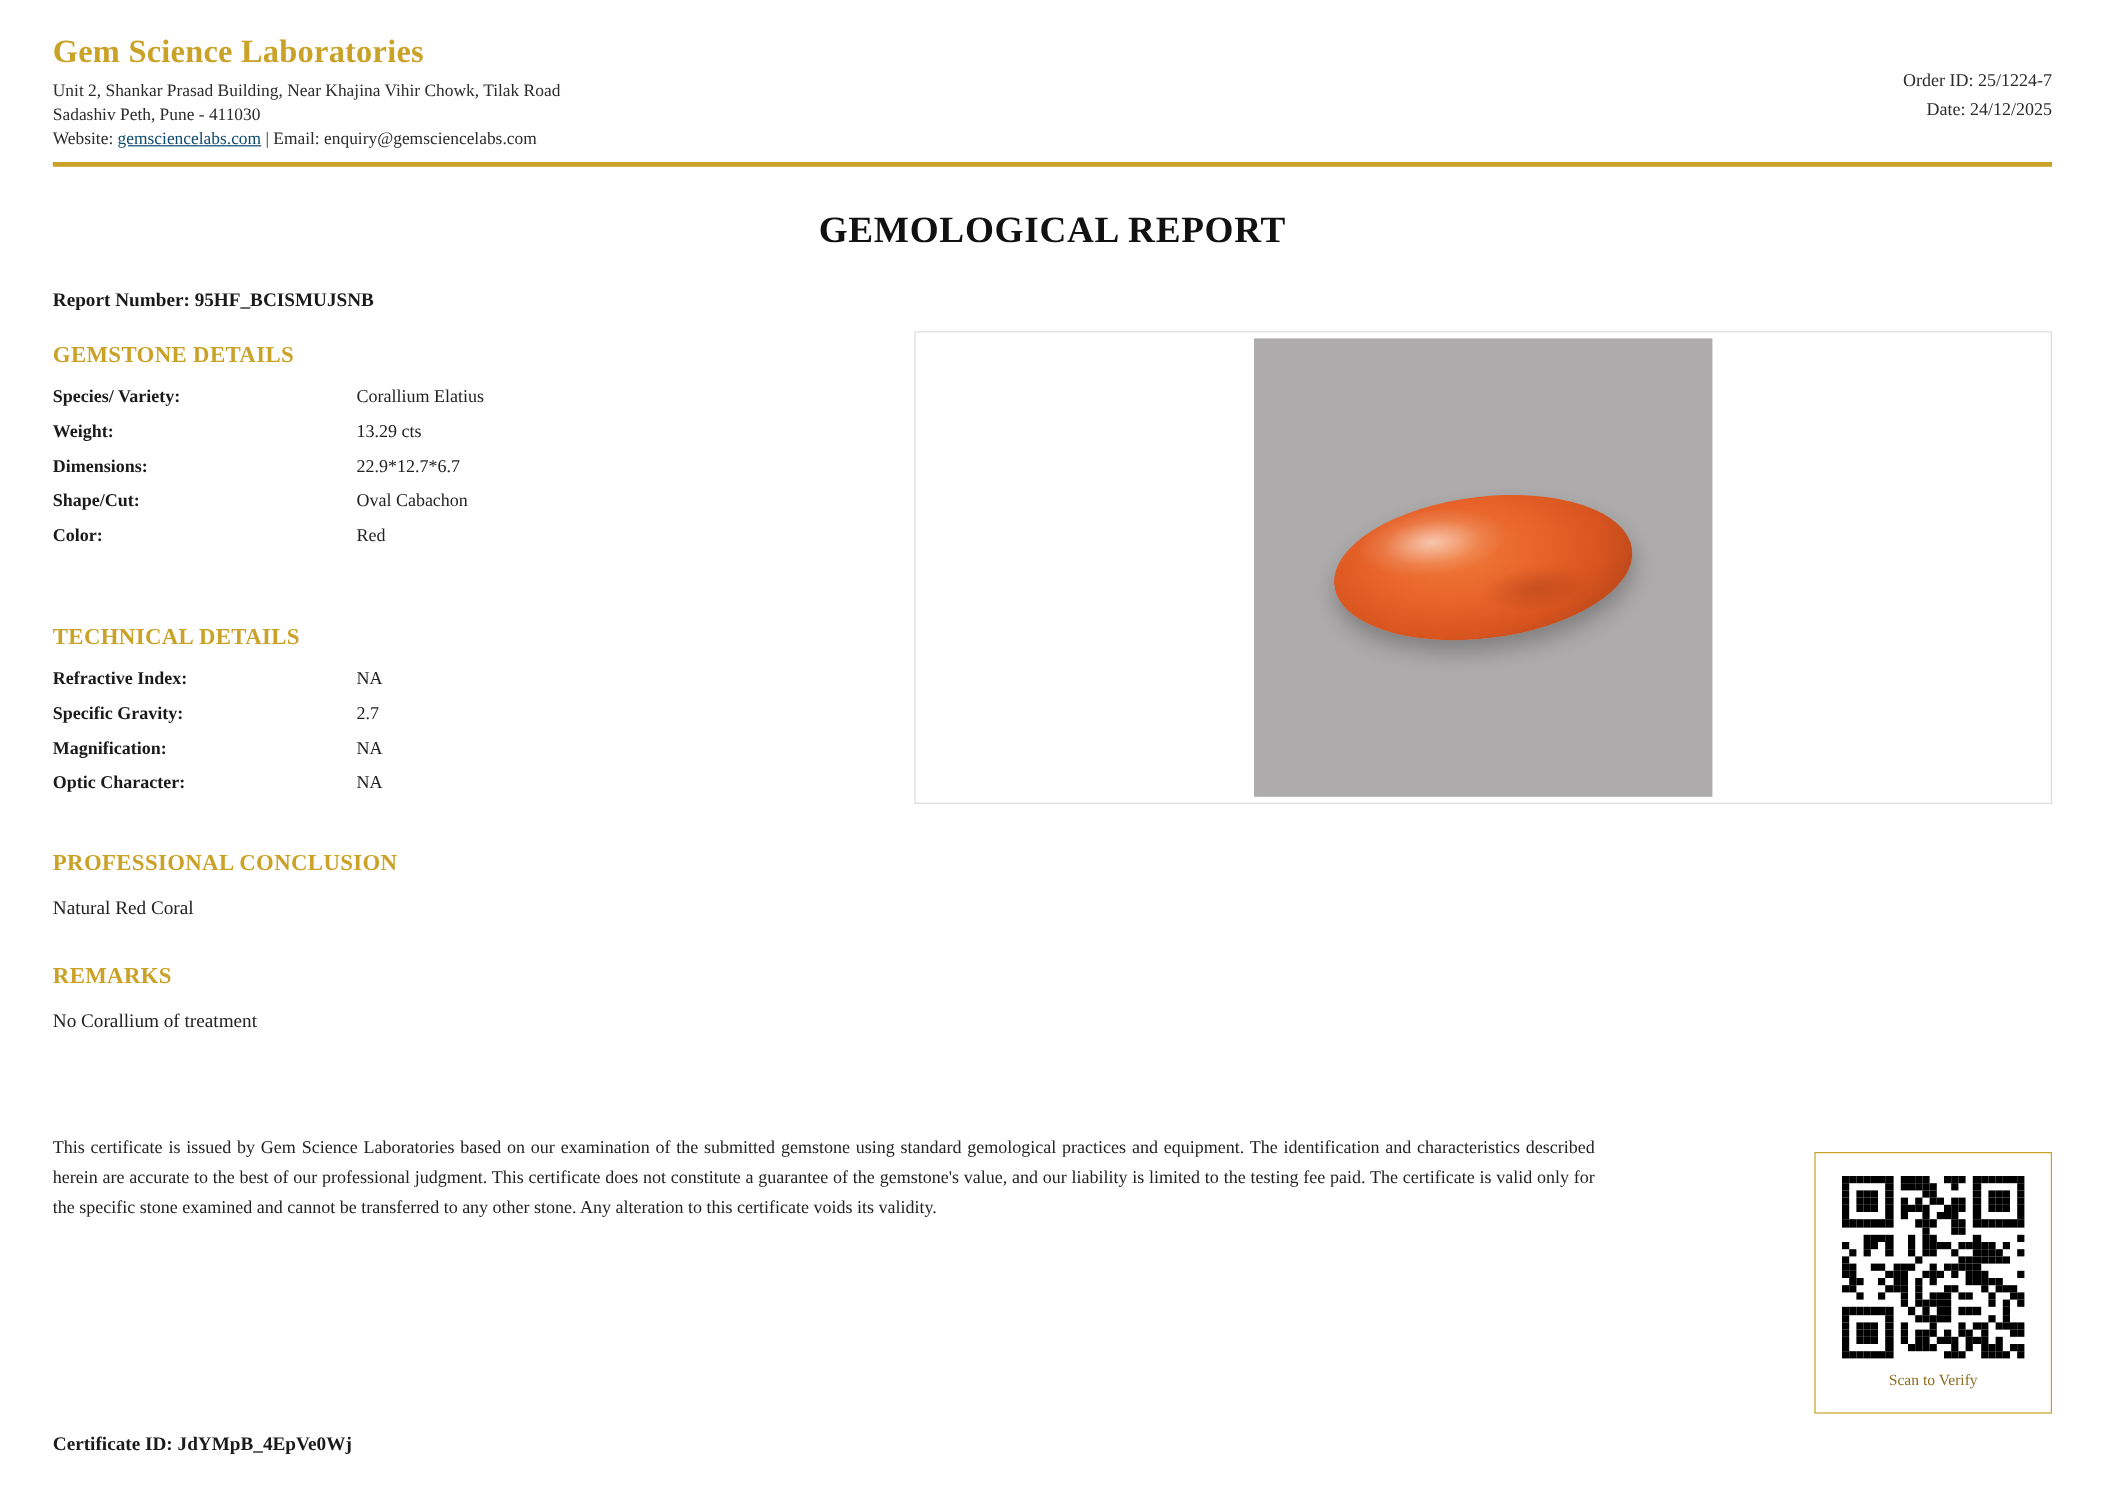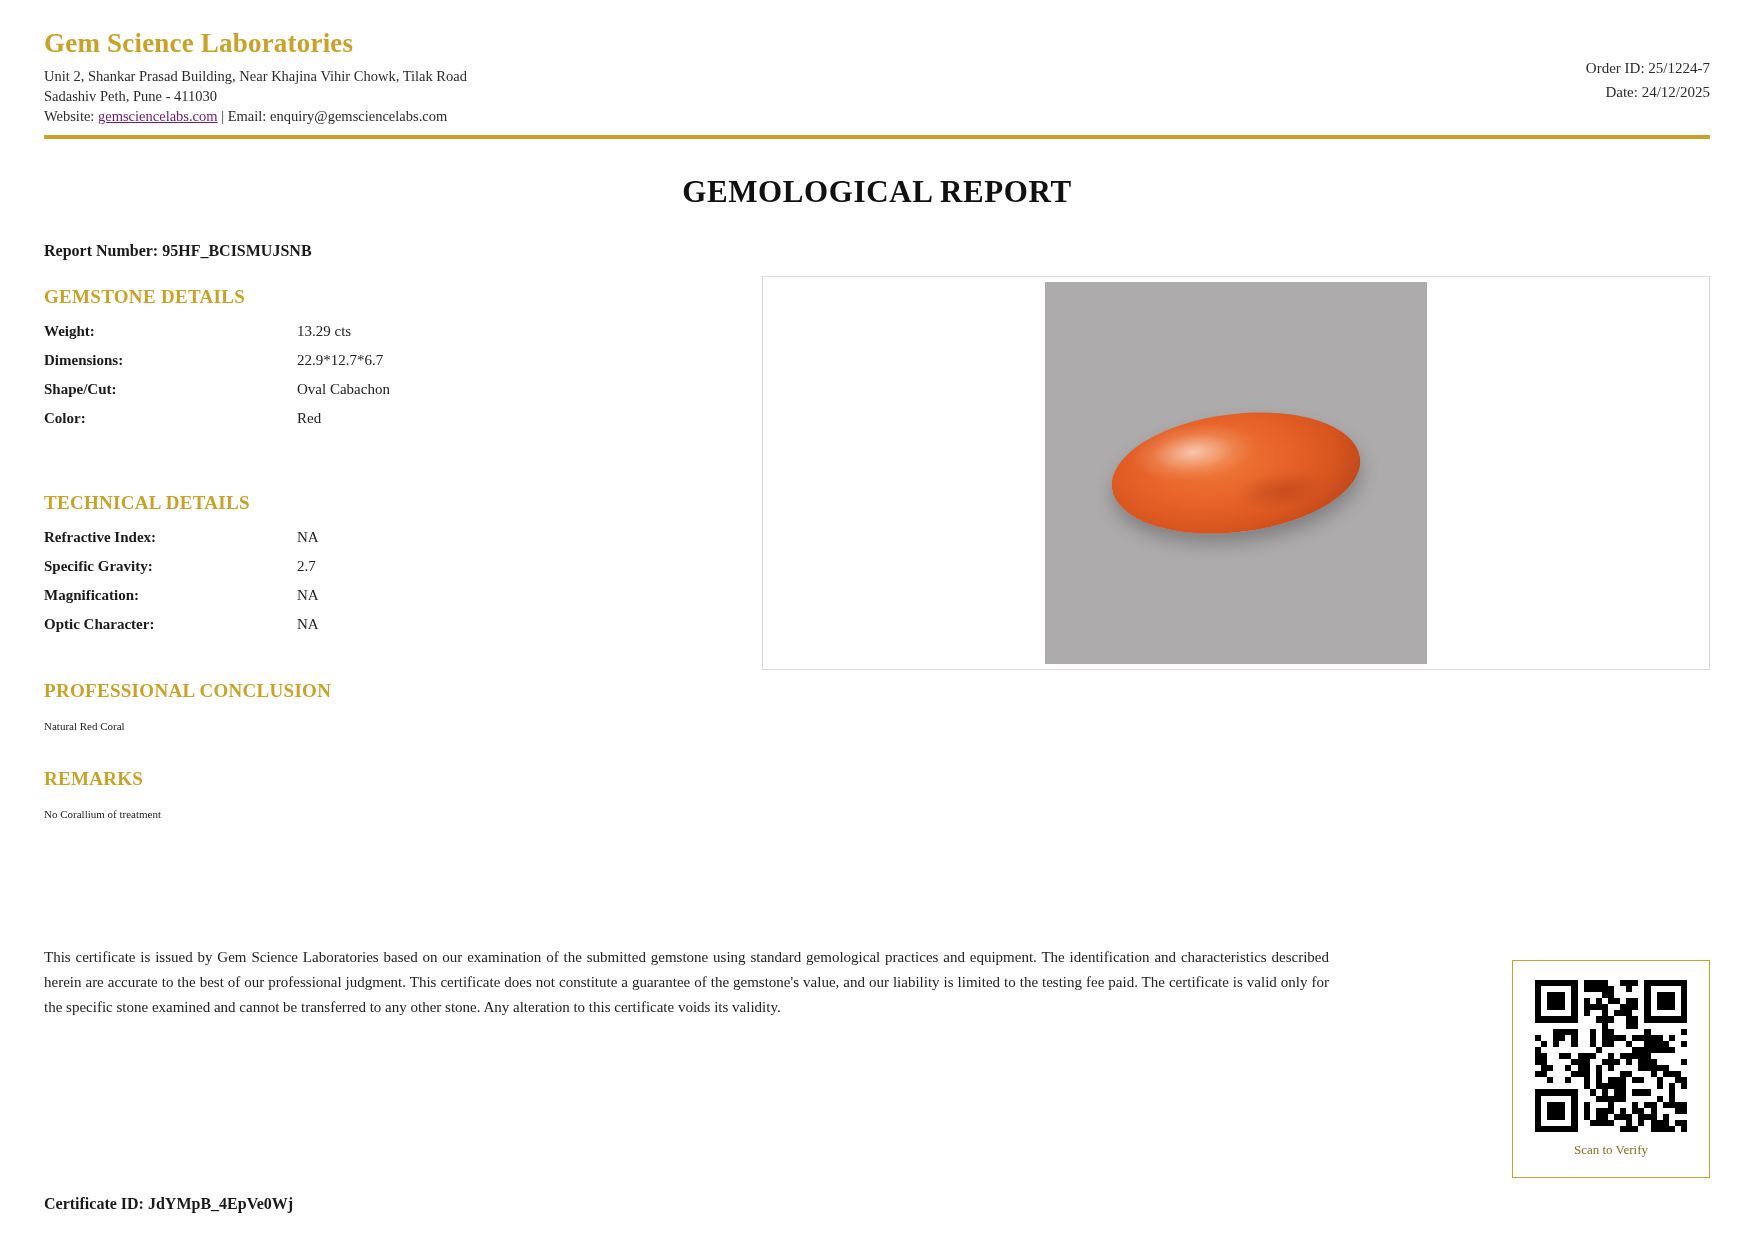--- a/index.html
+++ b/index.html
@@ -37,21 +37,21 @@
     color: #c9a227;
     letter-spacing: 0.2px;
     margin: 0 0 7px 0;
   }
   .addr-line {
     font-size: 14.5px;
     line-height: 20px;
     color: #2b2b2b;
   }
   .addr-line a, .web-link {
-    color: #701a75;
+    color: #0c4a6e;
     text-decoration: underline;
   }
   .header-right {
     text-align: right;
     padding-top: 28px;
   }
   .header-right div {
     font-size: 15px;
     line-height: 24px;
     color: #2b2b2b;
@@ -111,21 +111,21 @@
     width: 253px;
     font-weight: bold;
     color: #1a1a1a;
   }
   td.val {
     color: #222;
     font-weight: normal;
   }
 
   .para {
-    font-size: 11px;
+    font-size: 16px;
     color: #222;
     margin: 18px 0 0 0;
   }
 
   
   .img-panel {
     border: 1px solid #dcdcdc;
     height: 392px;
     display: flex;
     align-items: center;
@@ -242,20 +242,24 @@
 
   <div class="report-number">Report Number: 95HF_BCISMUJSNB</div>
 
   <div class="body-cols">
 
     <div class="col-left">
 
       <div class="section-head first">GEMSTONE DETAILS</div>
       <table class="details">
         <tbody>
+            <tr>
+          <td class="lbl">Species/ Variety:</td>
+          <td class="val">Corallium Elatius</td>
+        </tr>
         <tr>
           <td class="lbl">Weight:</td>
           <td class="val">13.29 cts</td>
         </tr>
         <tr>
           <td class="lbl">Dimensions:</td>
           <td class="val">22.9*12.7*6.7</td>
         </tr>
         <tr>
           <td class="lbl">Shape/Cut:</td>

